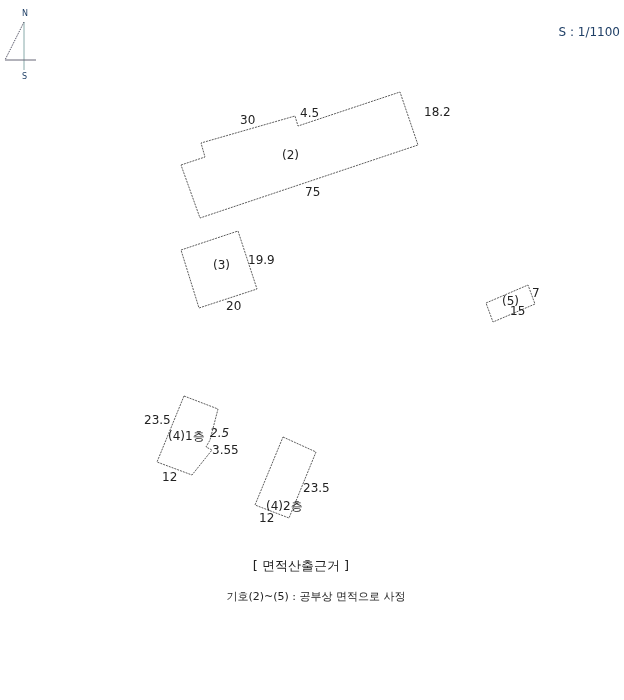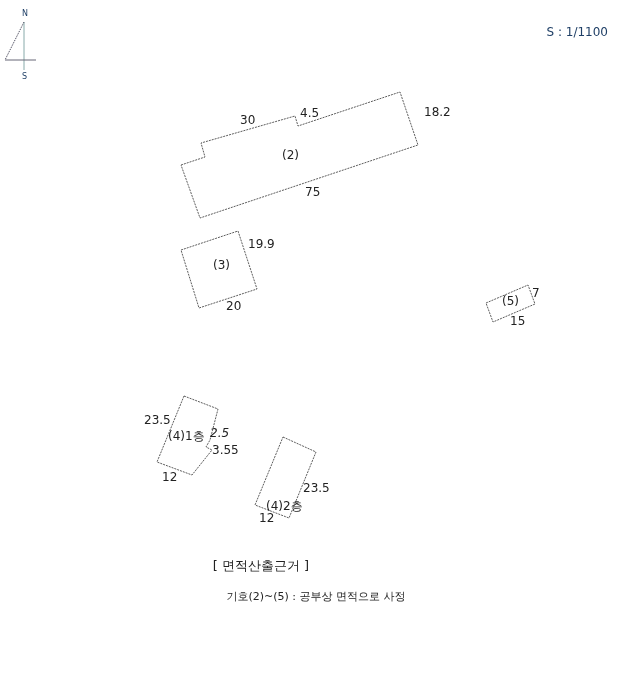--- a/index.html
+++ b/index.html
@@ -1,22 +1,22 @@
 <!DOCTYPE html>
 <html><head>
 <meta charset="utf-8">
 <style>
   html, body { margin: 0; padding: 0; background: #ffffff; }
   body { width: 624px; height: 700px; position: relative; overflow: hidden;
          font-family: "DejaVu Sans", "Liberation Sans", sans-serif; color: #222; }
   svg.plan { position: absolute; left: 0; top: 0; }
   .lbl { position: absolute; font-size: 12px; color: #222; white-space: nowrap; line-height: 1; }
-  .scale { position: absolute; right: 16px; top: 25px; font-size: 12px; color: #1f3f66; }
+  .scale { position: absolute; right: 4px; top: 25px; font-size: 12px; color: #1f3f66; }
   .compass-n, .compass-s { position: absolute; font-size: 8px; color: #1f3f66; }
-  .title { position: absolute; left: 0; width: 522px; top: 557px; text-align: center; font-size: 13px; color: #222; }
+  .title { position: absolute; left: 0; width: 522px; top: 557px; text-align: center; font-size: 13px; color: #222; padding-left: 40px; }
   .note { position: absolute; left: 0; width: 632px; top: 589px; text-align: center; font-size: 11px; color: #222; }
 </style>
 </head>
 <body>
 
 <svg class="plan" width="624" height="700">
   <g>
     <line x1="24" y1="22" x2="24" y2="70" stroke="#8aa" stroke-width="1"></line>
     <line x1="24" y1="22" x2="5" y2="60" stroke="#556" stroke-width="1" stroke-dasharray="1.5,1"></line>
     <line x1="5" y1="60" x2="36" y2="60" stroke="#667" stroke-width="1"></line>
@@ -35,25 +35,25 @@
 
 <div class="scale">S : 1/1100</div>
 
 <div id="labels">
     <div class="lbl" style="left: 282px; top: 149px;">(2)</div>
     <div class="lbl" style="left: 233px; top: 114px; margin-left: 7px;">30</div>
     <div class="lbl" style="left: 300px; top: 107px;">4.5</div>
     <div class="lbl" style="left: 424px; top: 106px;">18.2</div>
     <div class="lbl" style="left: 305px; top: 186px;">75</div>
     <div class="lbl" style="left: 213px; top: 259px;">(3)</div>
-    <div class="lbl" style="left: 248px; top: 238px; text-align: right;">19.9</div>
+    <div class="lbl" style="left: 248px; top: 254px; text-align: right;">19.9</div>
     <div class="lbl" style="left: 226px; top: 300px;">20</div>
     <div class="lbl" style="left: 502px; top: 295px;">(5)</div>
     <div class="lbl" style="left: 532px; top: 287px;">7</div>
-    <div class="lbl" style="left: 510px; top: 315px; text-align: center;">15</div>
+    <div class="lbl" style="left: 510px; top: 305px; text-align: center;">15</div>
     <div class="lbl" style="left: 168px; top: 430px;">(4)1층</div>
     <div class="lbl" style="left: 144px; top: 414px;">23.5</div>
     <div class="lbl" style="left: 210px; top: 427px; font-style: italic;">2.5</div>
     <div class="lbl" style="left: 212px; top: 444px;">3.55</div>
     <div class="lbl" style="left: 162px; top: 471px;">12</div>
     <div class="lbl" style="left: 266px; top: 468px; margin-top: 32px;">(4)2층</div>
     <div class="lbl" style="left: 303px; top: 482px;">23.5</div>
     <div class="lbl" style="left: 259px; top: 512px;">12</div>
   </div>
 

